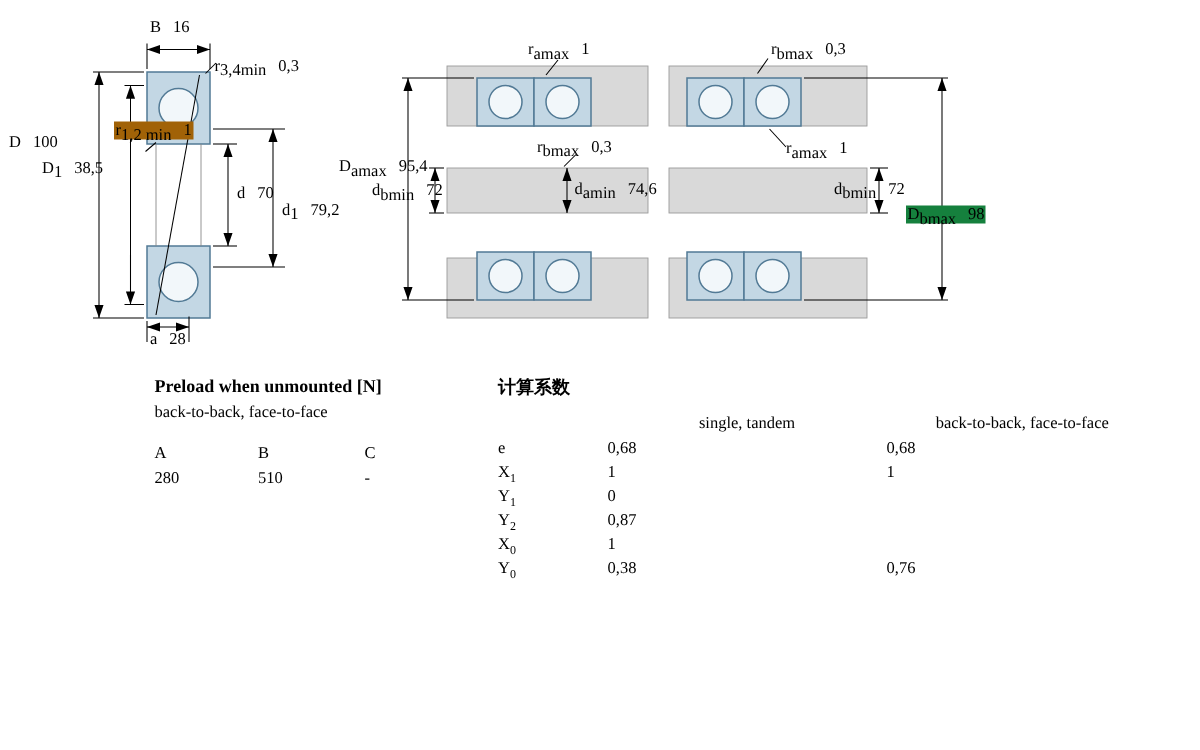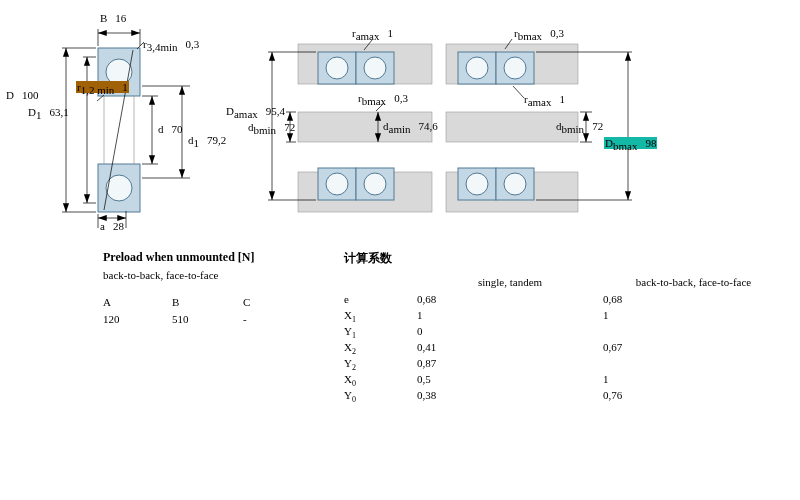--- a/index.html
+++ b/index.html
@@ -9,21 +9,21 @@
   svg.draw { position: absolute; left: 0; top: 0; }
   .dim { position: absolute; font-size: 11px; white-space: nowrap; line-height: 12px; }
   .dim sub { font-size: 11px; line-height: 0; }
   .dim .val { margin-left: 8px; }
   
   .preload { position: absolute; left: 103px; top: 250px; width: 235px; font-size: 11px; }
   .preload .title { font-weight: bold; font-size: 12px; }
   .preload .subtitle { margin-top: 4px; }
   .preload .p-grid { display: grid; grid-template-columns: 69px 71px auto; margin-top: 15px; row-gap: 5px; }
   
-  .factors { position: absolute; left: 344px; top: 250px; width: 440px; font-size: 11px; }
+  .factors { position: absolute; left: 332px; top: 250px; width: 440px; font-size: 11px; }
   .factors .title { font-weight: bold; font-size: 12px; }
   .factors .hdr, .factors .row { display: grid; grid-template-columns: 73px 186px auto; }
   .factors .hdr { margin-top: 9px; text-align: center; }
   .factors .rows { margin-top: 3px; }
   .factors .row { line-height: 16px; }
   .factors sub { font-size: 8px; line-height: 0; }
 </style>
 </head>
 <body>
 
@@ -148,21 +148,21 @@
   <div class="dim" style="left:100px;top:12px">
     <span>B</span><sub></sub><span class="val">16</span>
   </div>
   <div class="dim" style="left:143px;top:38px">
     <span>r</span><sub>3,4min</sub><span class="val">0,3</span>
   </div>
   <div class="dim" style="left:6px;top:89px">
     <span>D</span><sub></sub><span class="val">100</span>
   </div>
   <div class="dim" style="left:28px;top:106px">
-    <span>D</span><sub>1</sub><span class="val">63,1</span>
+    <span>D</span><sub>1</sub><span class="val">38,5</span>
   </div>
   <div class="dim" style="left:76px;top:81px;background:#a16207;padding:0 1px">
     <span>r</span><sub>1,2 min</sub><span class="val">1</span>
   </div>
   <div class="dim" style="left:158px;top:123px">
     <span>d</span><sub></sub><span class="val">70</span>
   </div>
   <div class="dim" style="left:188px;top:134px">
     <span>d</span><sub>1</sub><span class="val">79,2</span>
   </div>
@@ -188,32 +188,32 @@
 
   <div class="dim" style="left:514px;top:27px">
     <span>r</span><sub>bmax</sub><span class="val">0,3</span>
   </div>
   <div class="dim" style="left:524px;top:93px">
     <span>r</span><sub>amax</sub><span class="val">1</span>
   </div>
   <div class="dim" style="left:556px;top:120px">
     <span>d</span><sub>bmin</sub><span class="val">72</span>
   </div>
-  <div class="dim" style="left:604px;top:137px;background:#14b8a6;padding:0 1px">
+  <div class="dim" style="left:604px;top:137px;background:#15803d;padding:0 1px">
     <span>D</span><sub>bmax</sub><span class="val">98</span>
   </div>
 
   <div class="preload">
     <div class="title">Preload when unmounted [N]</div>
     <div class="subtitle">back-to-back, face-to-face</div>
     <div class="p-grid">
       <div>A</div>
       <div>B</div>
       <div>C</div>
-      <div>120</div>
+      <div>280</div>
       <div>510</div>
       <div>-</div>
     </div>
   </div>
 
   <div class="factors">
     <div class="title">计算系数</div>
     <div class="hdr">
       <div></div>
       <div>single, tandem</div>
@@ -228,31 +228,25 @@
       <div class="row">
         <div><span>X</span><sub>1</sub></div>
         <div>1</div>
         <div>1</div>
       </div>
       <div class="row">
         <div><span>Y</span><sub>1</sub></div>
         <div>0</div>
       </div>
       <div class="row">
-        <div><span>X</span><sub>2</sub></div>
-        <div>0,41</div>
-        <div>0,67</div>
-      </div>
-      <div class="row">
         <div><span>Y</span><sub>2</sub></div>
         <div>0,87</div>
       </div>
       <div class="row">
         <div><span>X</span><sub>0</sub></div>
-        <div>0,5</div>
         <div>1</div>
       </div>
       <div class="row">
         <div><span>Y</span><sub>0</sub></div>
         <div>0,38</div>
         <div>0,76</div>
       </div>
     </div>
   </div>
 

